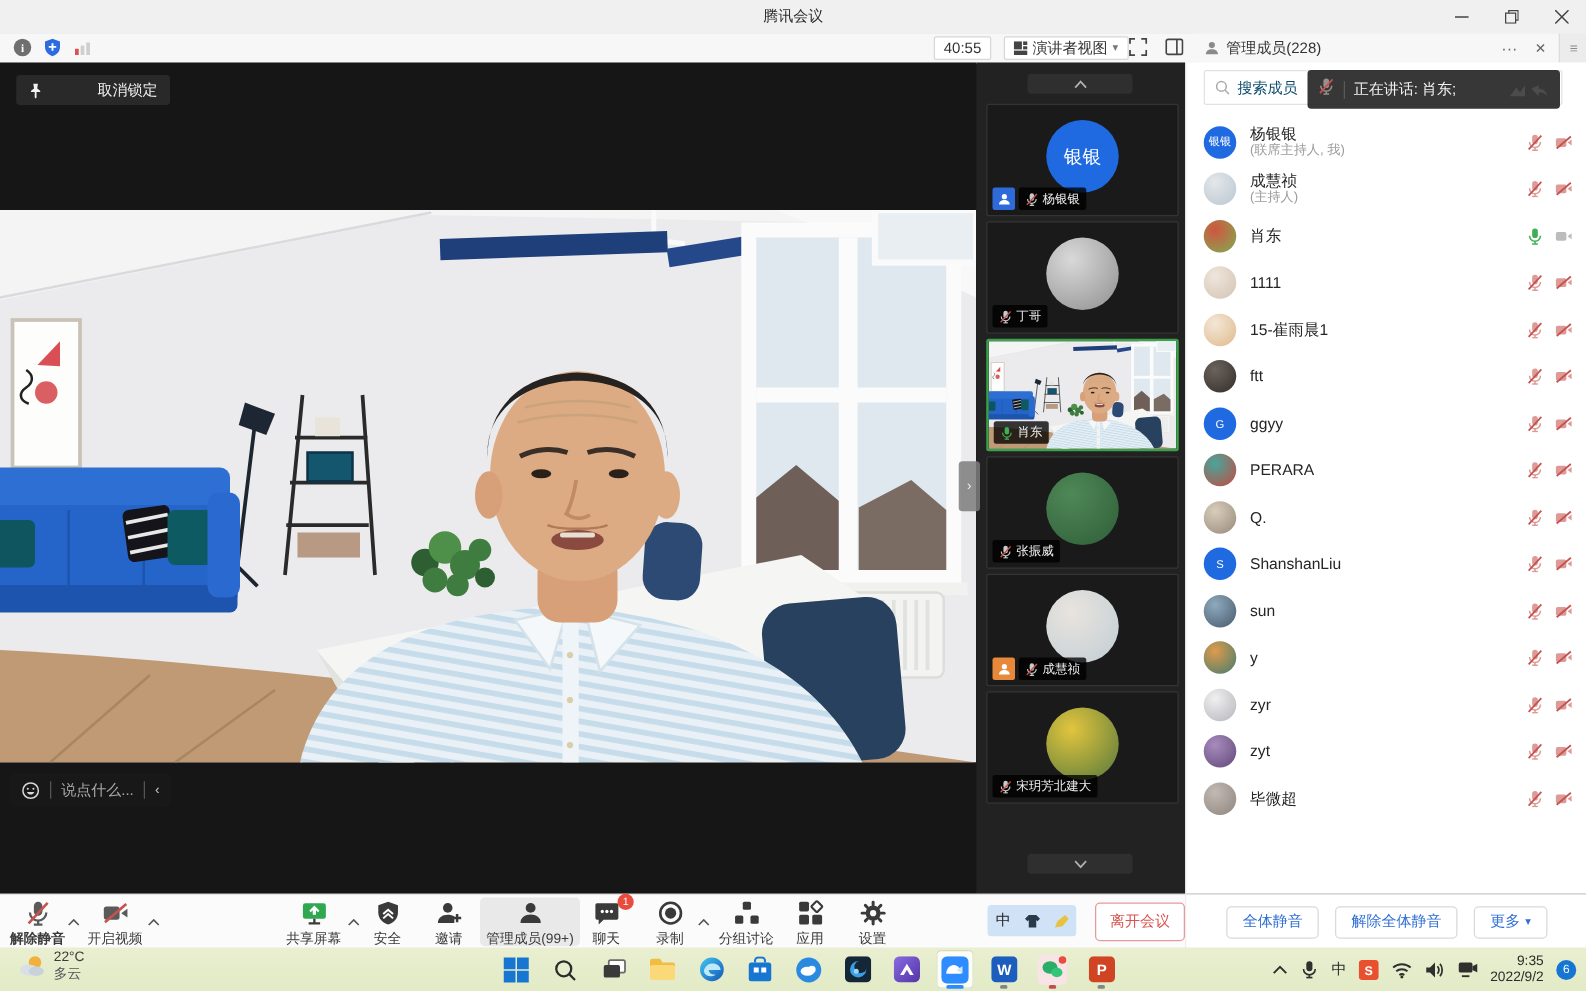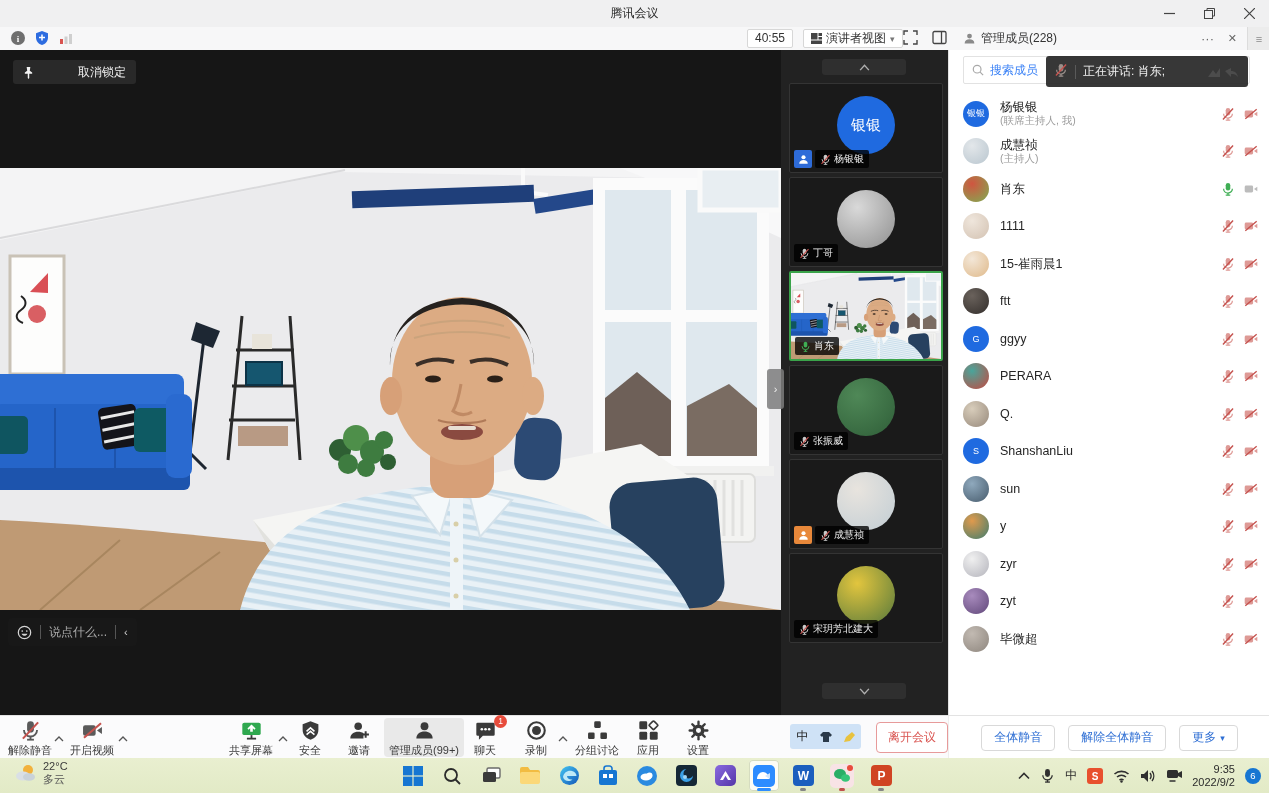--- a/index.html
+++ b/index.html
@@ -44,21 +44,21 @@
   .tile .av{position:absolute;left:50%;top:12px;transform:translateX(-50%);width:58px;height:58px;border-radius:50%;
             display:flex;align-items:center;justify-content:center;color:#fff;font-size:15px;}
   .tilebar{position:absolute;left:4px;bottom:4px;display:flex;align-items:center;gap:3px;}
   .tbadge{width:18px;height:18px;border-radius:2px;display:flex;align-items:center;justify-content:center;}
   .tlabel{background:rgba(0,0,0,.78);border-radius:2px;display:flex;align-items:center;gap:3px;
           padding:2px 5px;color:#eee;font-size:10px;white-space:nowrap;}
   
   #panel{left:948px;top:50px;width:321px;height:665px;background:#fff;border-left:1px solid #e2e2e2;}
   #searchbox{position:absolute;left:14px;top:6px;width:287px;height:28px;background:#fff;border:1px solid #e2e2e2;
              border-radius:2px;display:flex;align-items:center;gap:6px;padding:0 8px;box-sizing:border-box;cursor:text;}
-  #searchbox .ph{font-size:12px;color:#3b82f6;}
+  #searchbox .ph{font-size:12px;color:#0c4a6e;}
   #toast{left:1046px;top:56px;width:202px;height:31px;background:rgba(40,40,40,.93);border-radius:3px;z-index:11;
          display:flex;align-items:center;gap:7px;padding:0 8px;box-sizing:border-box;}
   #toast .tx{font-size:12px;color:#f2f2f2;white-space:nowrap;}
   #memlist{position:absolute;left:0;top:45px;width:321px;height:620px;overflow:hidden;}
   .mrow{display:flex;align-items:center;height:37.5px;padding:0 12px 0 14px;cursor:pointer;}
   .mav{width:26px;height:26px;border-radius:50%;flex:0 0 26px;display:flex;align-items:center;justify-content:center;
        color:#fff;font-size:9px;}
   .mname{margin-left:11px;font-size:12.5px;color:#262626;line-height:14px;}
   .msub{font-size:10.5px;color:#9b9b9b;line-height:13px;}
   .mics{margin-left:auto;display:flex;align-items:center;gap:9px;}
@@ -958,21 +958,21 @@
         </svg>
       <svg width="16" height="14" viewBox="0 0 16 14">
           <path d="M7 3v3c4 0 6 2 7 6-2-2.5-4-3-7-3v3L1 6z" fill="#4c4c4c"></path>
         </svg>
     </span>
   </div>
 
   <div id="bottombar" class="abs">
     <div id="memchipbg"></div>
     <div id="tools">
-        <div class="tool" style="left: 2px; width: 56px;">
+        <div class="tool" style="left: 2px; width: 56px; font-weight: bold;">
           <div class="ticon" style="position:relative;">
             <svg width="21" height="21" viewBox="0 0 16 16">
               <rect x="5.4" y="1" width="5.2" height="8.6" rx="2.6" fill="#5a5a5a"></rect>
               <path d="M3 7.6a5 5 0 0 0 10 0" fill="none" stroke="#5a5a5a" stroke-width="1.4"></path>
               <line x1="8" y1="12.6" x2="8" y2="15" stroke="#5a5a5a" stroke-width="1.4"></line>
               <line x1="5.4" y1="15" x2="10.6" y2="15" stroke="#5a5a5a" stroke-width="1.4"></line>
               <line x1="2.2" y1="14.2" x2="13.8" y2="1.8" stroke="#c5524e" stroke-width="1.6"></line>
             </svg>
           </div>
           <div class="tlab">解除静音</div>

